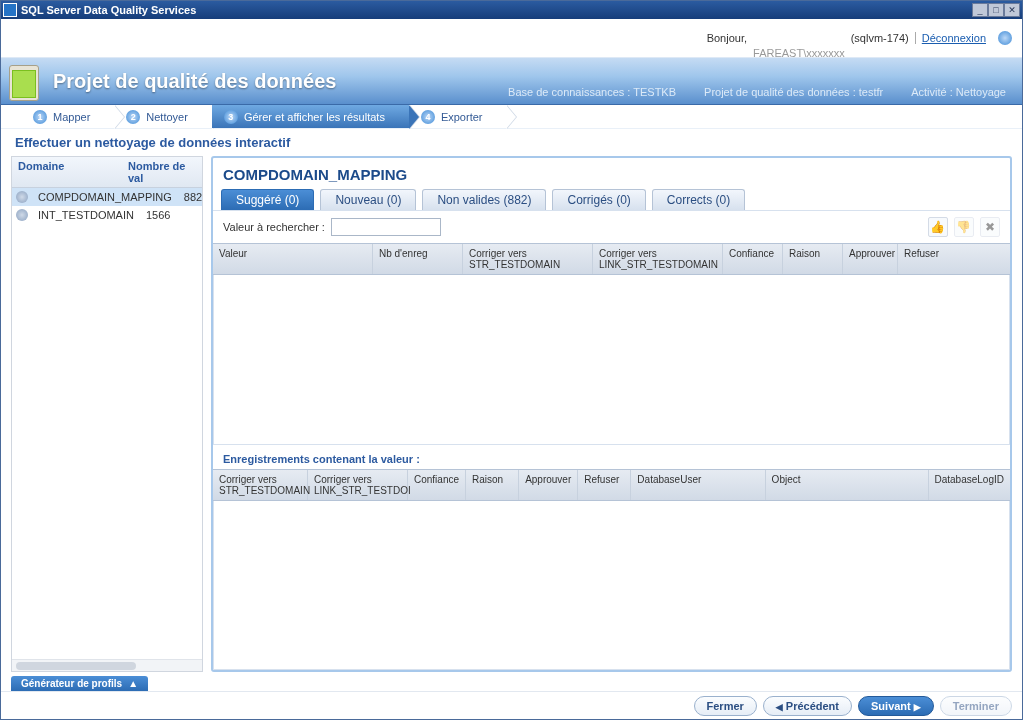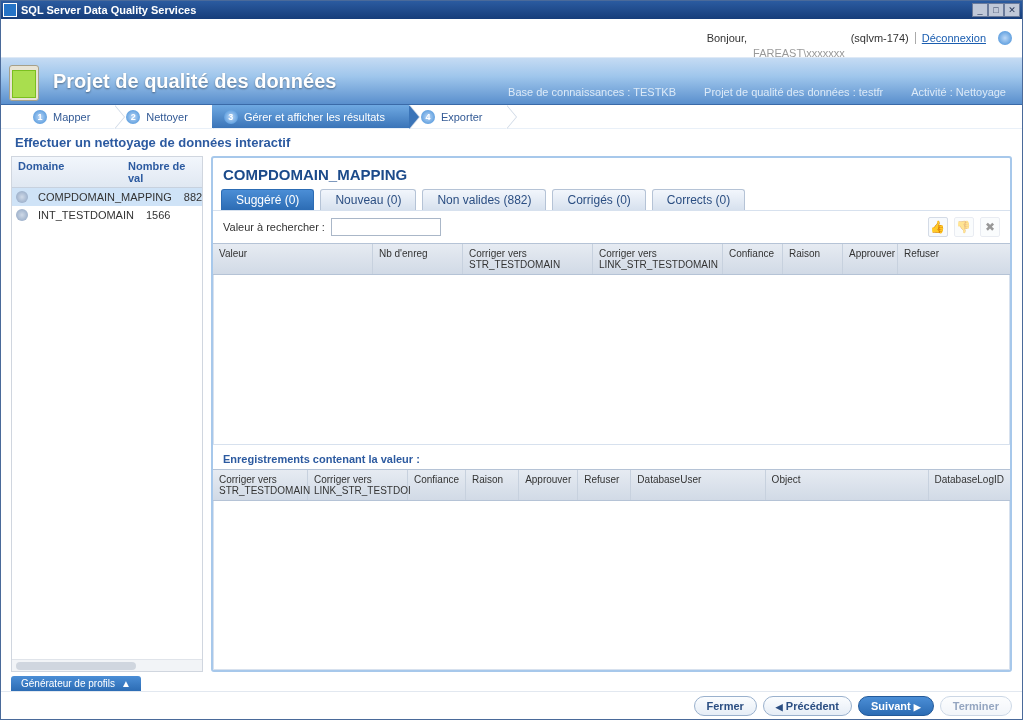--- a/index.html
+++ b/index.html
@@ -48,21 +48,21 @@
 .search-row label { font-size: 11px; }
 .search-row input { width: 110px; height: 18px; border: 1px solid #aab7c8; padding: 0 4px; font-size: 11px; }
 .spacer { flex: 1; }
 .iconbtn { width: 20px; height: 20px; border: 1px solid #d4dbe6; background: #f7fafd; border-radius: 2px; cursor: pointer; display: flex; align-items: center; justify-content: center; font-size: 12px; }
 .iconbtn.disabled { opacity: 0.5; cursor: default; }
 .grid-header { display: flex; background: linear-gradient(#e6ebf2,#d1dae6); border-top: 1px solid #b5c3d6; border-bottom: 1px solid #b5c3d6; font-size: 10px; }
 .grid-header .cell { padding: 4px 6px; border-right: 1px solid #c7d1de; }
 .grid-header .cell:last-child { border-right: none; }
 .grid-body { flex: 1; background: #fff; border: 1px solid #d7e1ee; border-top: none; margin: 0; }
 .section-label { padding: 8px 10px 4px 10px; color: #2c5aa0; font-weight: bold; font-size: 11px; }
-.profiler { display: inline-flex; align-items: center; background: linear-gradient(#4b8ed6,#2c6cb4); color: #fff; font-size: 10px; padding: 2px 10px; border-radius: 3px 3px 0 0; margin-left: 10px; cursor: pointer; }
+.profiler { display: inline-flex; align-items: center; background: linear-gradient(#4b8ed6,#2c6cb4); color: #fff; font-size: 10px; padding: 2px 10px; border-radius: 3px 3px 0 0; margin-left: 10px; cursor: pointer; font-weight: bold; }
 .profiler .arrow { margin-left: 6px; }
 .footer { height: 28px; border-top: 1px solid #e2e8f0; display: flex; align-items: center; padding: 0 10px; gap: 6px; background: #fff; }
 .btn { padding: 3px 12px; border: 1px solid #9ab1cd; border-radius: 10px; background: linear-gradient(#fbfdff,#e6edf6); color: #2b4e82; font-size: 11px; cursor: pointer; font-weight: bold; }
 .btn.primary { background: linear-gradient(#4b8ed6,#2c6cb4); color: #fff; border-color: #235a9a; }
 .btn.disabled { opacity: 0.5; cursor: default; }
 .btn .tri { font-size: 9px; }
 </style>
 </head>
 <body>
 

